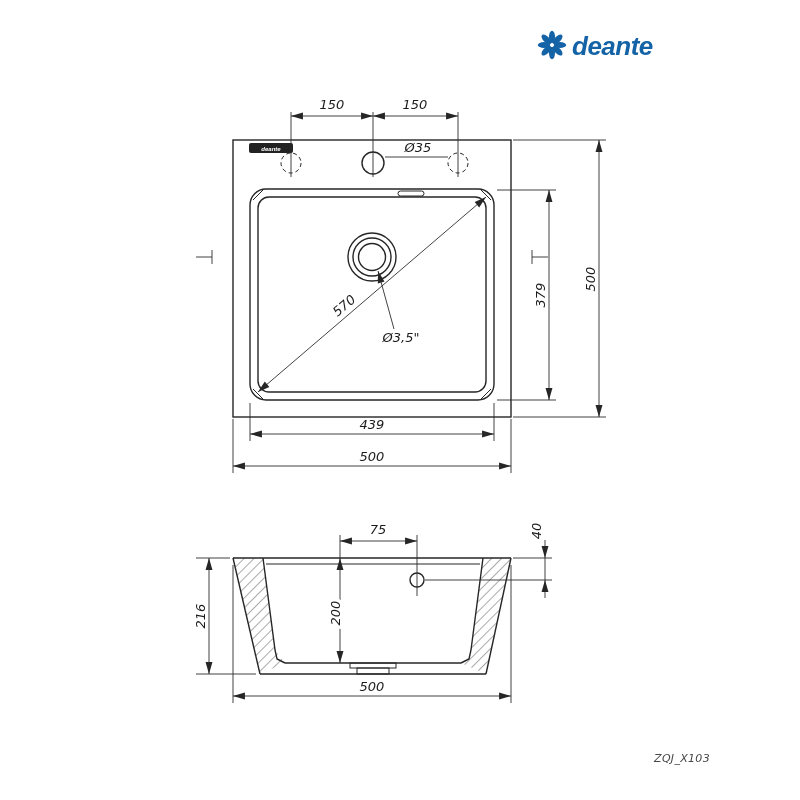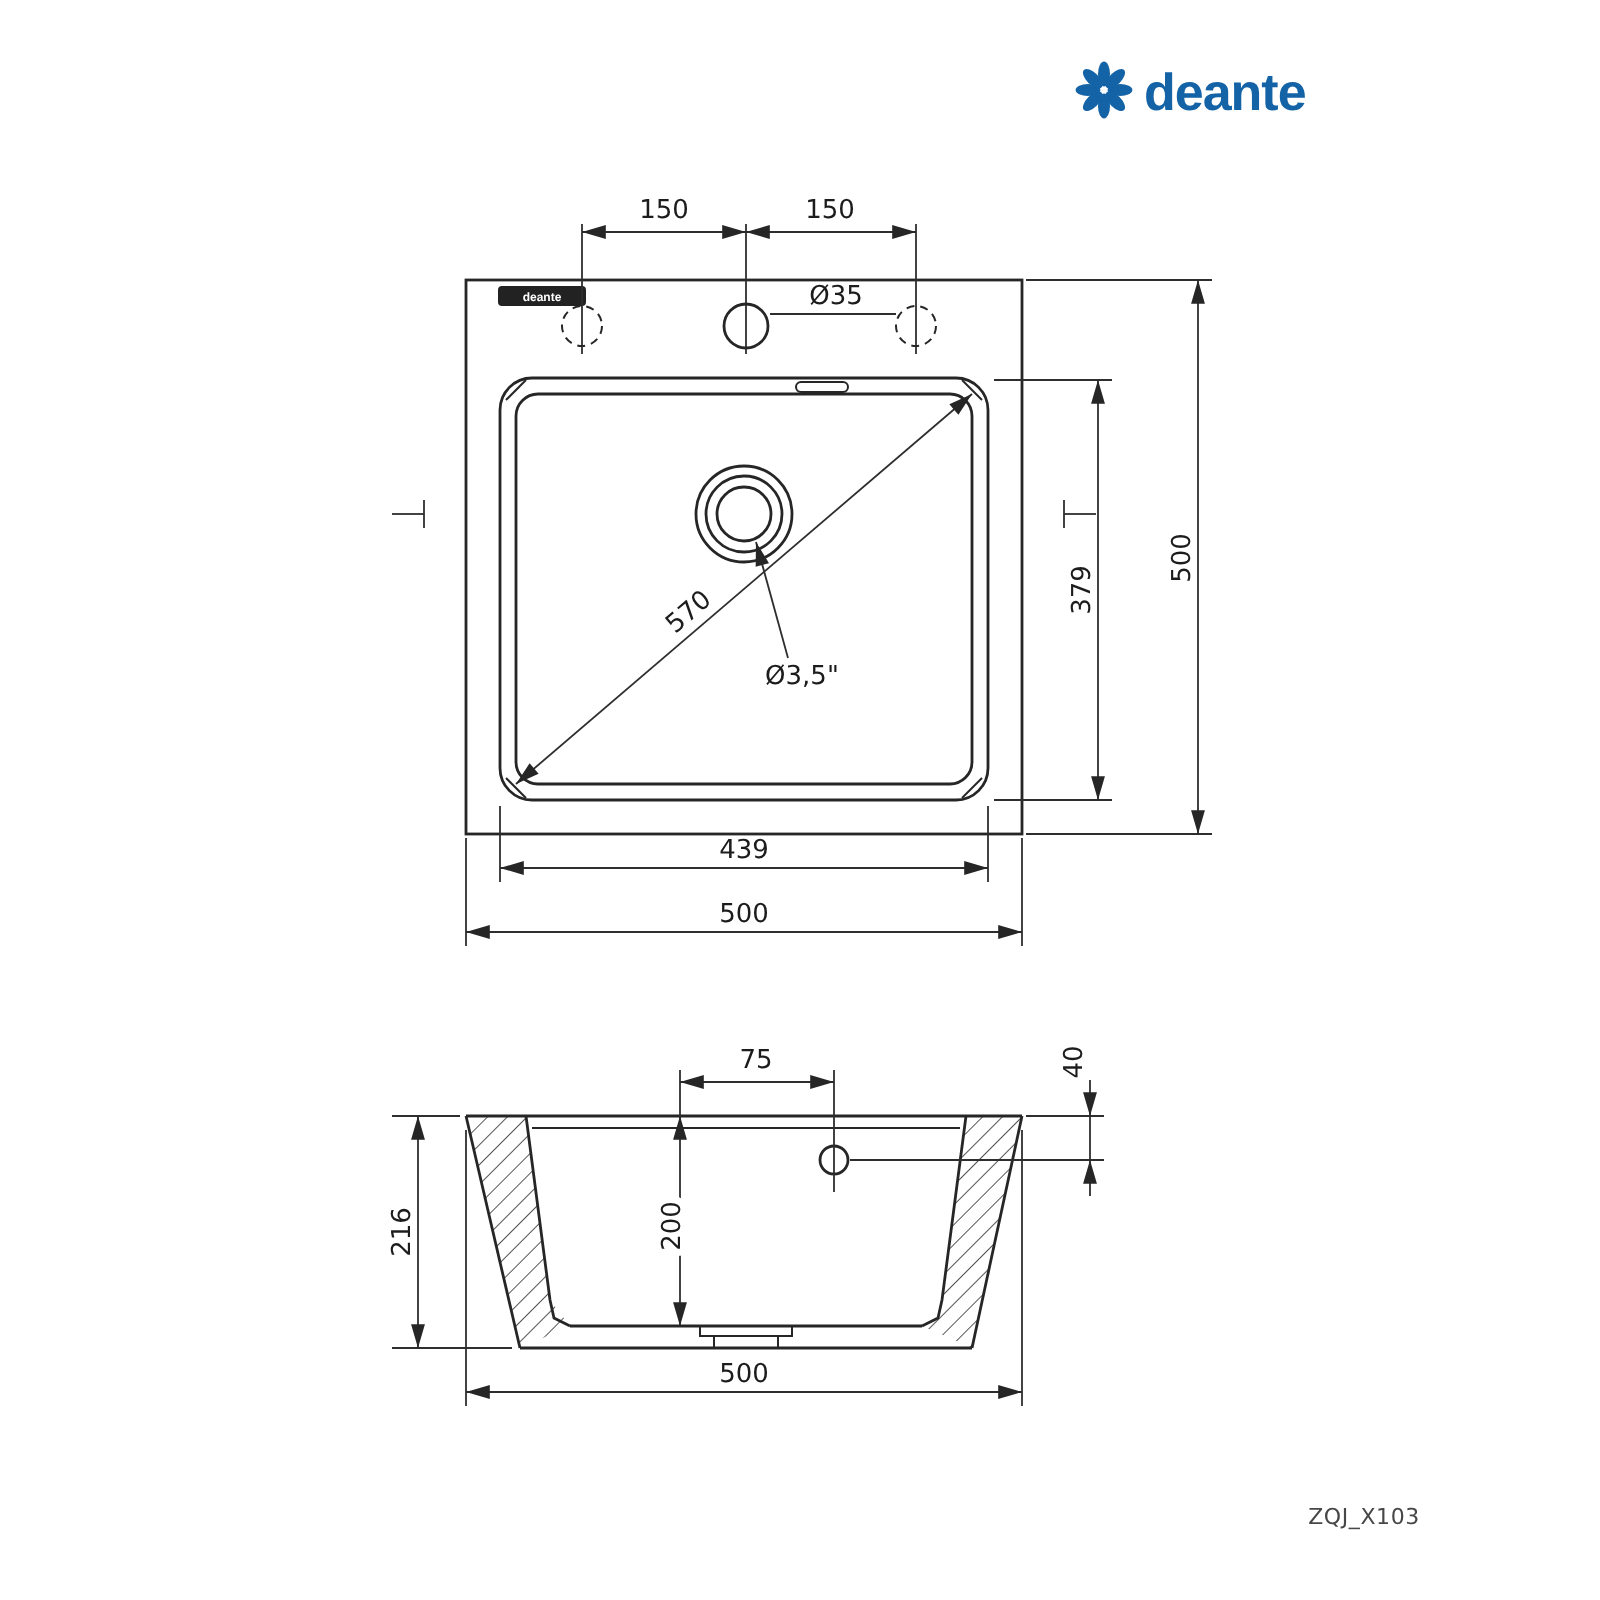--- a/index.html
+++ b/index.html
@@ -1,16 +1,16 @@
 <!DOCTYPE html>
 <html><head>
 <meta charset="utf-8">
 <style>
   html,body { margin:0; padding:0; background:#ffffff; }
-  .page { position:relative; width:800px; height:800px; background:#ffffff; overflow:hidden; }
+  .page { position:relative; width:800px; height:800px; background:#ffffff; overflow:hidden;font-style:italic; }
   svg text { font-family:"DejaVu Sans", sans-serif; fill:#1c1c1c; }
   .dim { font-size:13px; }
   .halo { paint-order:stroke; stroke:#ffffff; stroke-width:7px; stroke-linejoin:round; }
   .brand-text { font-family:"Liberation Sans", sans-serif; font-weight:bold; font-size:26px; fill:#1463a6; letter-spacing:-0.5px; }
   .plate-text { font-family:"Liberation Sans", sans-serif; font-weight:bold; font-size:6px; fill:#ffffff; }
   .model { font-size:11px; fill:#474747; letter-spacing:0.3px; }
   .ln   { stroke:#262626; stroke-width:1.4; fill:none; }
   .ln2  { stroke:#262626; stroke-width:1;   fill:none; }
   .thin { stroke:#2e2e2e; stroke-width:0.9; fill:none; }
 </style>

